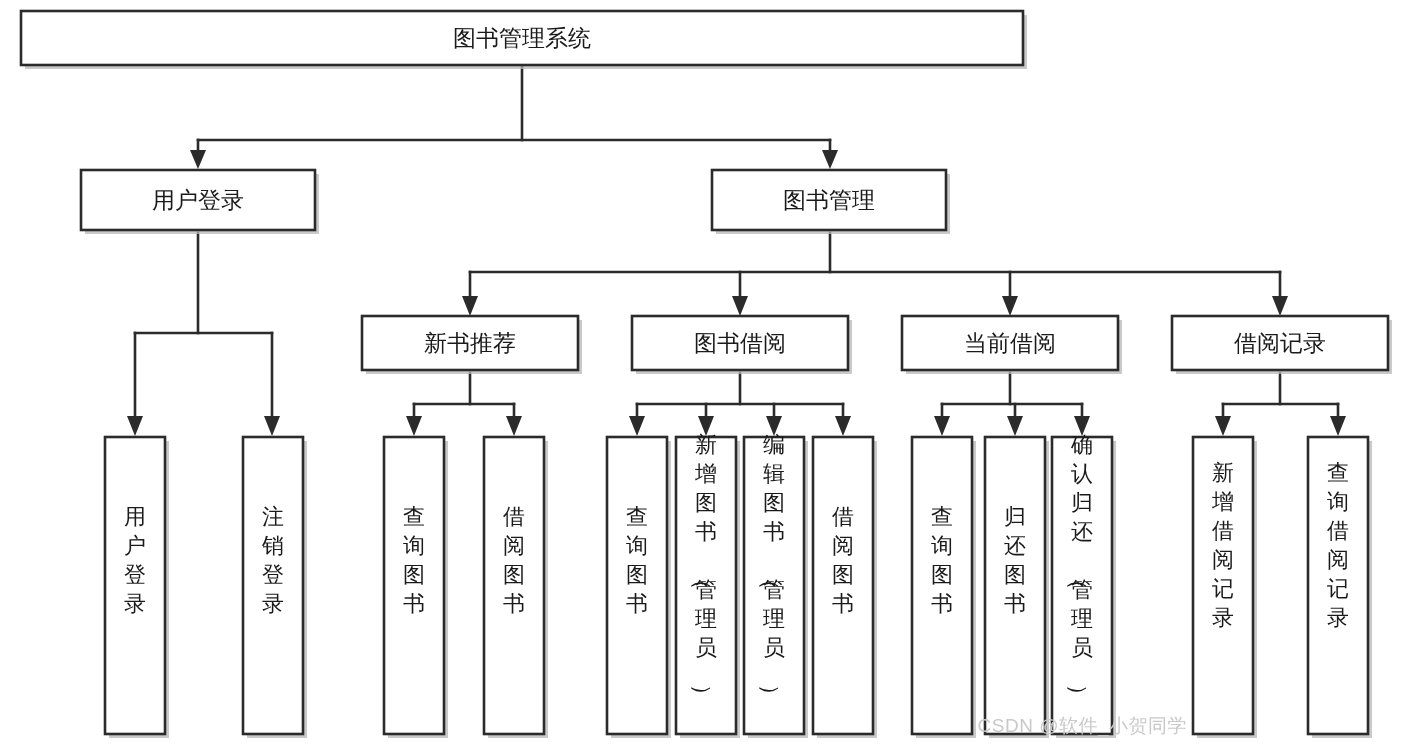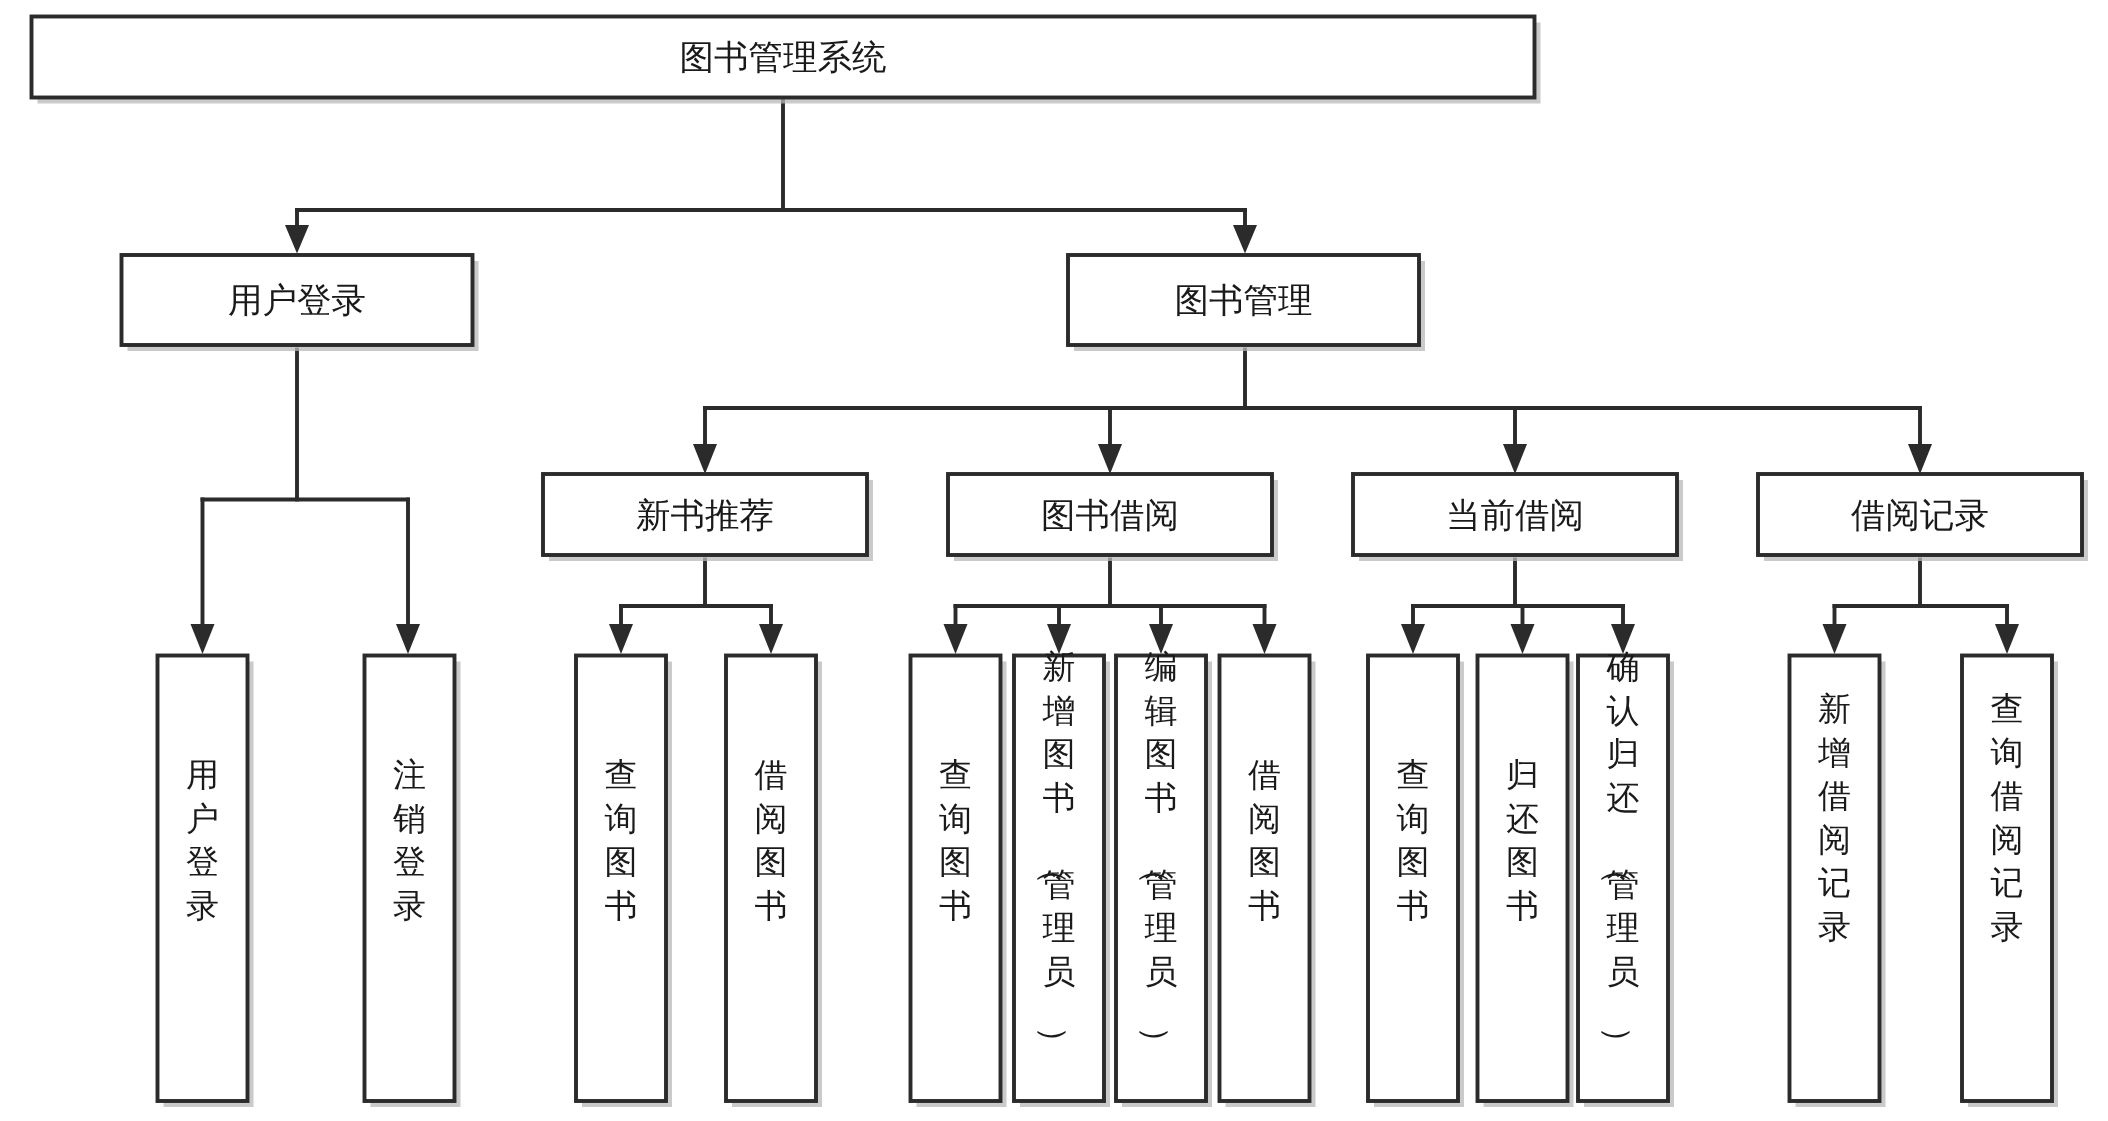--- a/index.html
+++ b/index.html
@@ -263,14 +263,15 @@
 
       <g>
         <rect class="node-shadow" x="1312" y="441" width="60" height="297"></rect>
         <rect class="node-box" x="1308" y="437" width="60" height="297"></rect>
         <text class="node-label-v" x="1338" y="480"><tspan x="1338" y="480">查</tspan><tspan x="1338" y="509">询</tspan><tspan x="1338" y="538">借</tspan><tspan x="1338" y="567">阅</tspan><tspan x="1338" y="596">记</tspan><tspan x="1338" y="625">录</tspan></text>
       </g>
 
     </g>
   </svg>
 
+  <div class="watermark">CSDN @软件_小贺同学</div>
 
 </div>
 
 </body></html>

